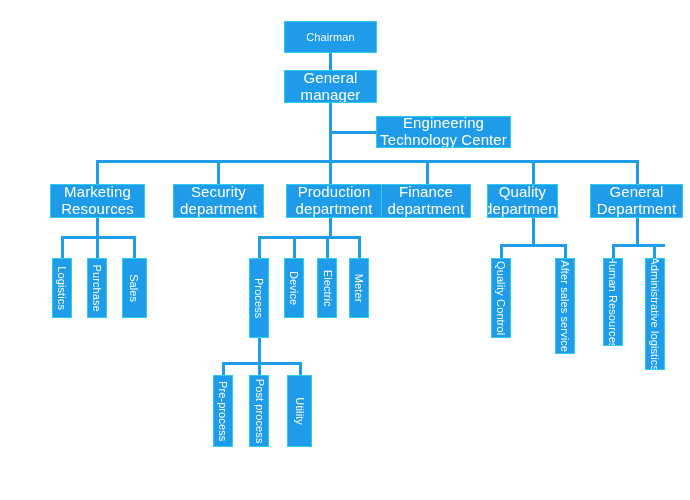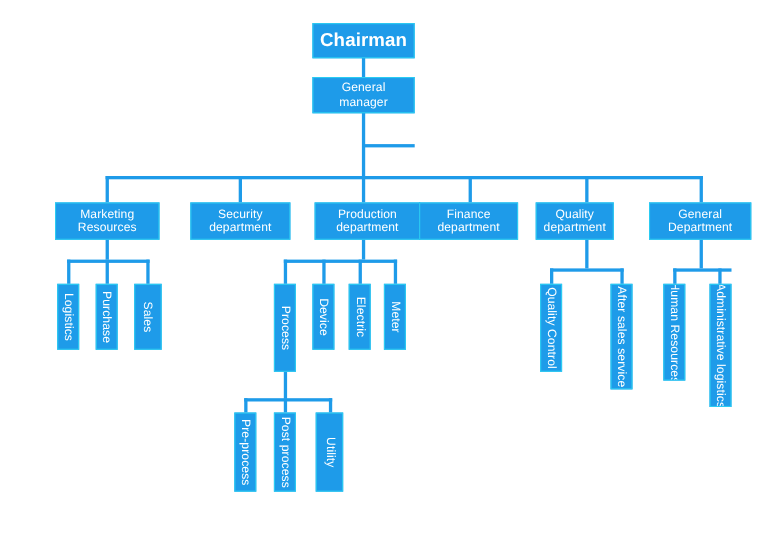--- a/index.html
+++ b/index.html
@@ -32,26 +32,25 @@
     color: #ffffff;
     display: flex;
     align-items: center;
     justify-content: center;
     text-align: center;
     line-height: 1.12;
     letter-spacing: 0.1px;
     overflow: hidden;
   }
   .node.horiz {
+    font-size: 15px;
+    padding: 0 2px;
+  }
+  .node.top {
     font-size: 11px;
-    padding: 0 2px;
-  }
-  .node.top {
-    font-size: 17px;
-    font-weight: bold;
   }
   
   .node.vert {
     font-size: 11px;
   }
   .node.vert .vlabel {
     display: block;
     white-space: nowrap;
     transform: rotate(90deg);
     transform-origin: center center;
@@ -112,20 +111,24 @@
 
   <div class="node horiz top" style="left:284px; top:21px; width:93px; height:32px;">
     <span class="lbl">Chairman</span>
   </div>
 
   <div class="node horiz" style="left:284px; top:70px; width:93px; height:33px;">
     <span class="lbl">General
 manager</span>
   </div>
 
+  <div class="node horiz" style="left:376px; top:116px; width:135px; height:32px;">
+    <span class="lbl">Engineering
+Technology Center</span>
+  </div>
 
   <div class="node horiz" style="left:50px; top:184px; width:95px; height:34px;">
     <span class="lbl">Marketing
 Resources</span>
   </div>
 
   <div class="node horiz" style="left:173px; top:184px; width:91px; height:34px;align-items:center;">
     <span class="lbl">Security
 department</span>
   </div>

